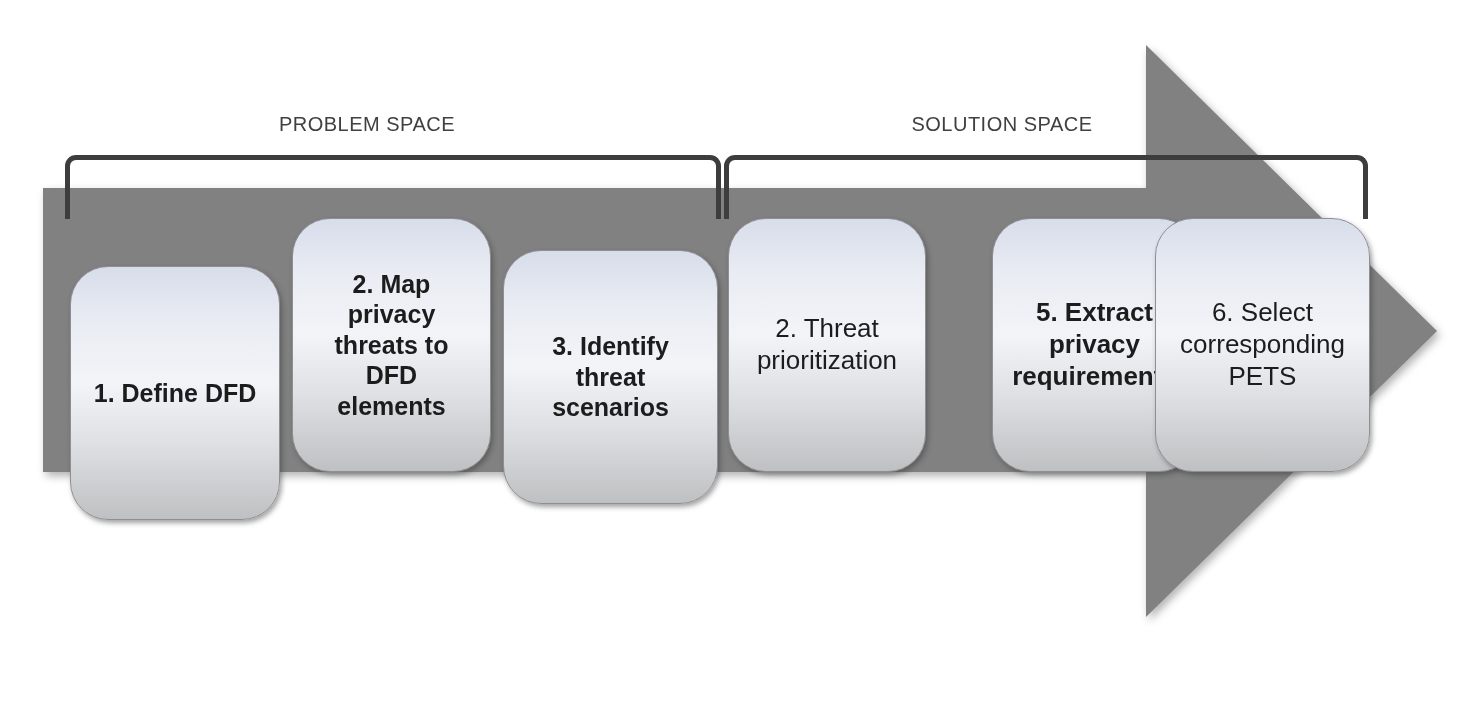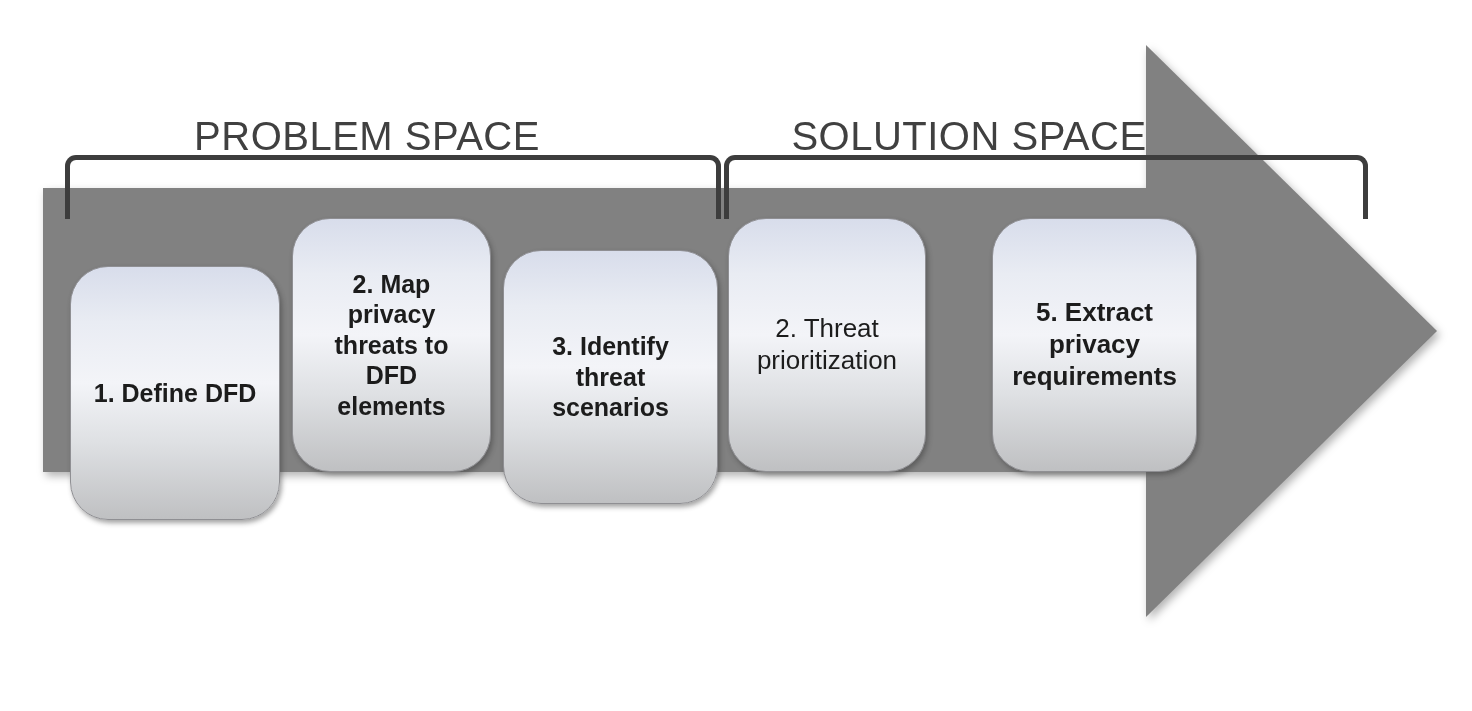--- a/index.html
+++ b/index.html
@@ -47,27 +47,27 @@
     border-radius: 11px 11px 0 0;
   }
   .bracket-problem  { left: 65px;  width: 656px; }
   .bracket-solution { left: 724px; width: 644px; }
 
   .phase-label {
     position: absolute;
     top: 112px;
     width: 400px;
     text-align: center;
-    font-size: 40px;
+    font-size: 20px;
     line-height: 1.2;
     letter-spacing: 0.5px;
     color: var(--phase-label, #404040);
   }
   .label-problem  { left: 167px; }
-  .label-solution { left: 769px; }
+  .label-solution { left: 802px; }
 
   
   .step-box {
     position: absolute;
     top: 218px;
     height: 254px;
     box-sizing: border-box;
     border-radius: 38px;
     border: 1px solid var(--box-border, #8f8f93);
     background: linear-gradient(180deg,
@@ -119,14 +119,17 @@
 DFD
 elements</div>
   <div class="step-box bold b3">3. Identify
 threat
 scenarios</div>
   <div class="step-box b4">2. Threat
 prioritization</div>
   <div class="step-box b5">5. Extract
 privacy
 requirements</div>
+  <div class="step-box b6">6. Select
+corresponding
+PETS</div>
 
 </div>
 
 </body></html>

